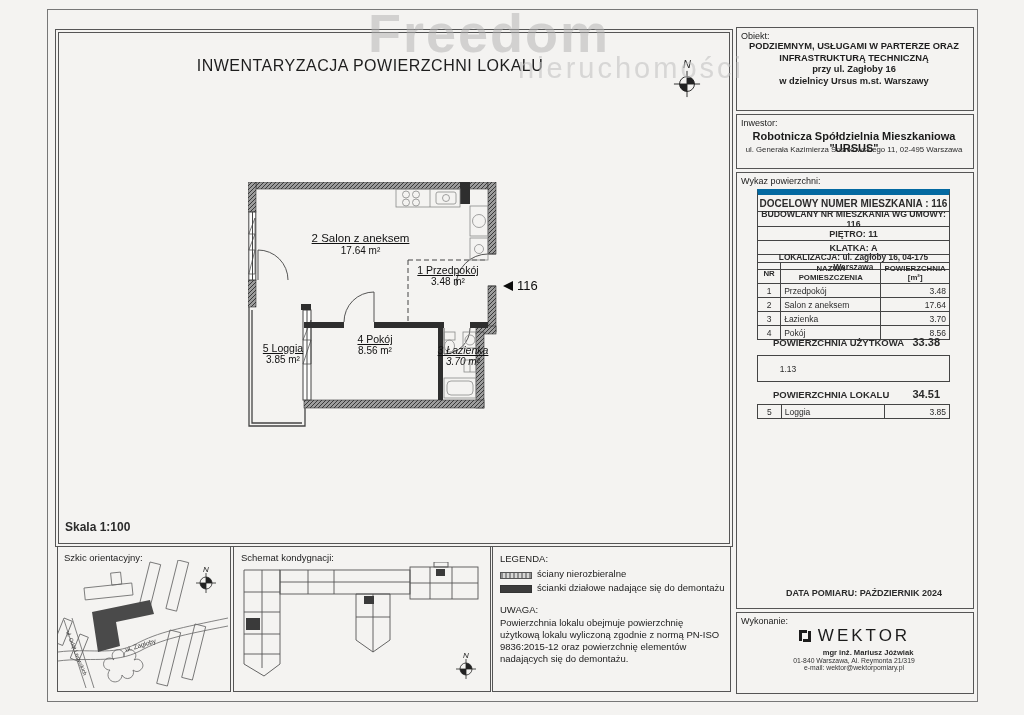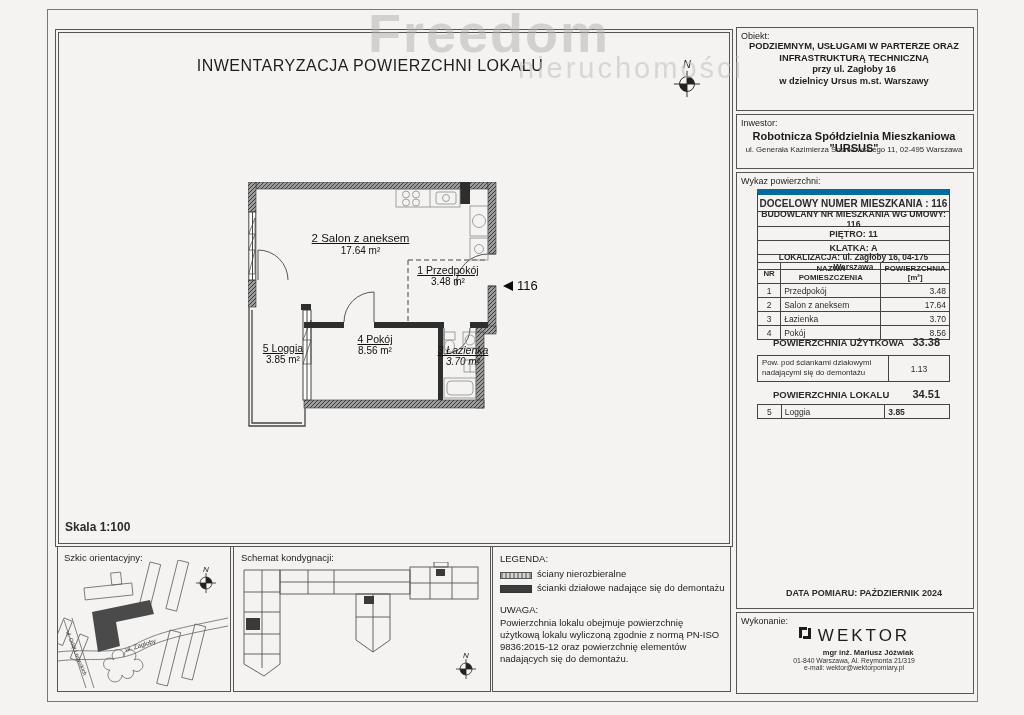--- a/index.html
+++ b/index.html
@@ -343,45 +343,44 @@
     </tr>
   </tbody>
 </table>
 
 <div class="sum-row" style="left:757px;top:336px;">
   <span class="sl">POWIERZCHNIA UŻYTKOWA</span>
   <span class="sv">33.38</span>
 </div>
 
 <div class="part-box" style="left:757px;top:355px;height:27px;">
-  <div class="pt">Pow. pod ściankami działowymi nadającymi się do demontażu</div>
   <div class="pv">1.13</div>
 </div>
 
 <div class="sum-row" style="left:757px;top:388px;">
   <span class="sl">POWIERZCHNIA LOKALU</span>
   <span class="sv">34.51</span>
 </div>
 
 <table class="rt abs" style="left:757px;top:404px;">
   <tbody>
     <tr>
       <td class="ctr" style="width:18px;">5</td>
       <td style="width:104px;">Loggia</td>
-      <td style="width:62px;font-weight:bold;">3.85</td>
+      <td style="width:62px;text-align:right;">3.85</td>
     </tr>
   </tbody>
 </table>
 
 <div class="abs ctr" style="left:736px;top:588px;width:256px;font-size:9px;font-weight:bold;">DATA POMIARU: PAŹDZIERNIK 2024</div>
 
 <div class="box" style="left:736px;top:612px;width:236px;height:80px;"></div>
 <div class="abs lbl" style="left:741px;top:616px;">Wykonanie:</div>
 <div class="abs" style="left:736px;top:626px;width:236px;text-align:center;">
-  <div style="display:flex;align-items:flex-start;justify-content:center;gap:6px;">
+  <div style="display:flex;align-items:center;justify-content:center;gap:6px;">
     <svg width="14" height="14" viewBox="0 0 14 14">
       <path d="M1,1 h8 v3 h-5 v8 h-3 z" fill="#1c1c1c"></path>
       <path d="M13,13 h-8 v-3 h5 v-8 h3 z" fill="#1c1c1c"></path>
     </svg>
     <span class="wektor-name">WEKTOR</span>
   </div>
   <div class="wk-person" style="margin-top:2px;">mgr inż. Mariusz Jóźwiak</div>
   <div class="wk-small">01-840 Warszawa, Al. Reymonta 21/319</div>
   <div class="wk-small">e-mail: wektor@wektorpomiary.pl</div>
 </div>

